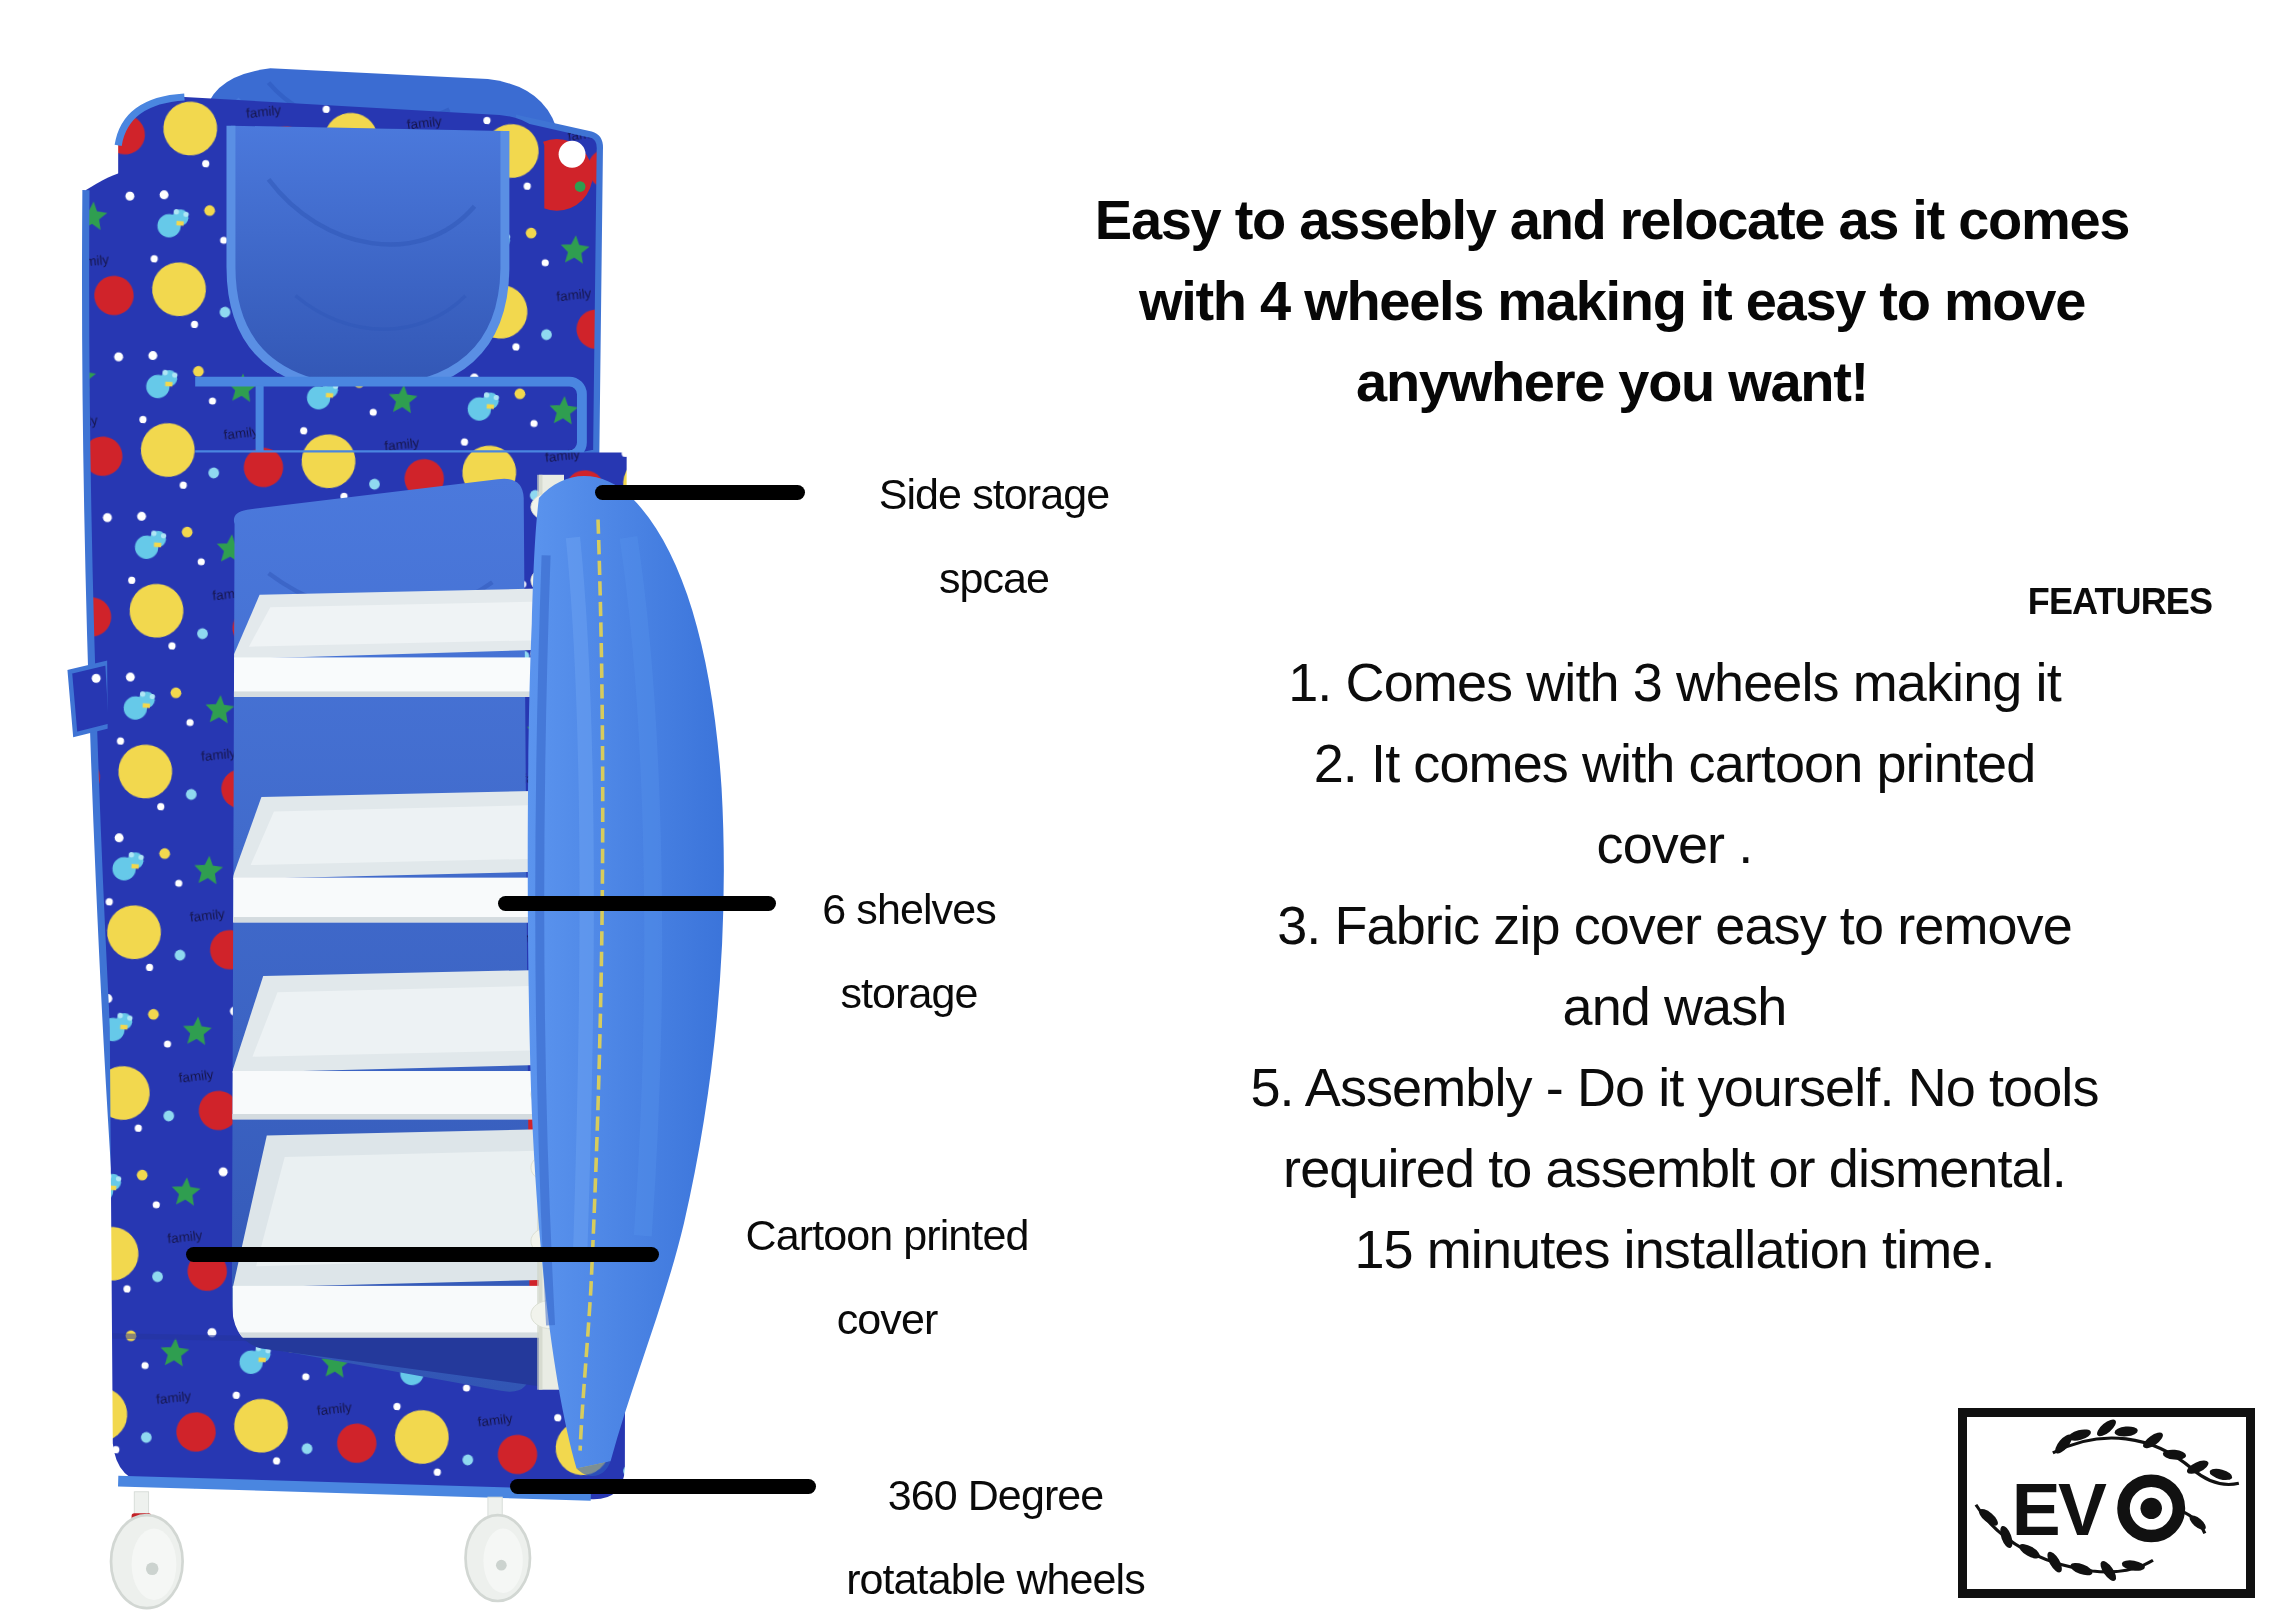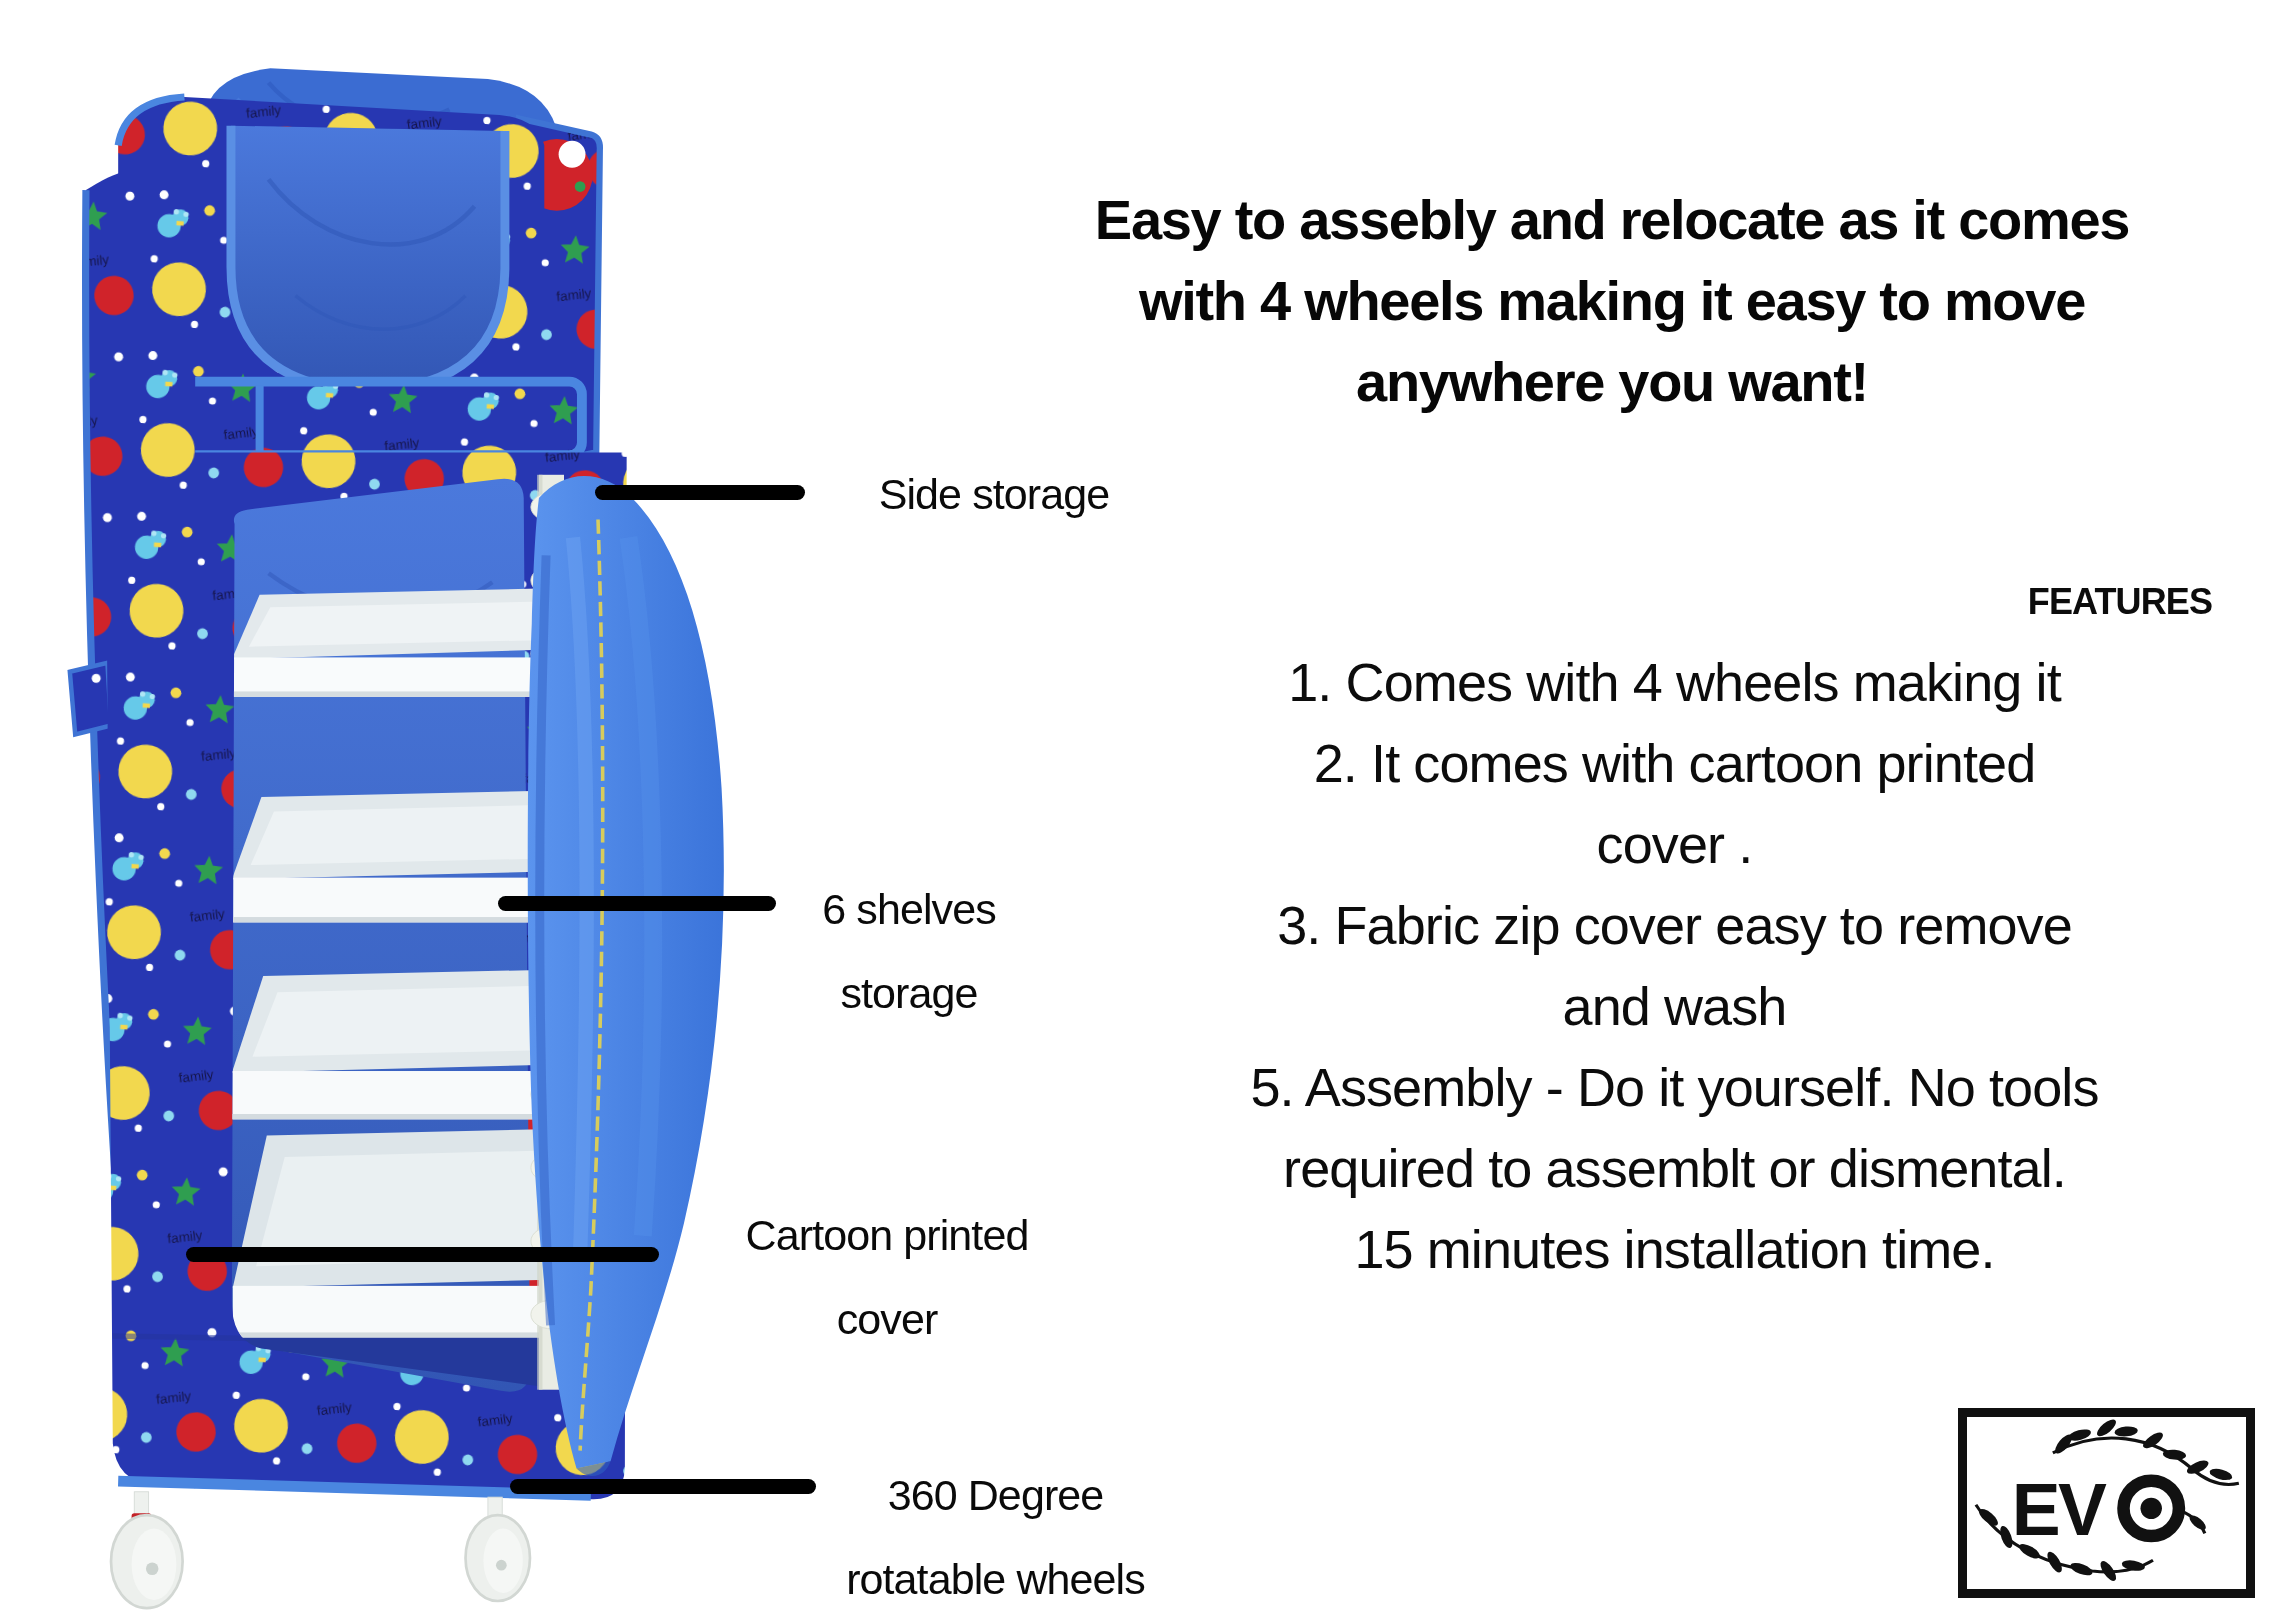--- a/index.html
+++ b/index.html
@@ -202,33 +202,34 @@
   </svg>
 
   <div class="heading">
     <div>Easy to assebly and relocate as it comes</div>
     <div>with 4 wheels making it easy to move</div>
     <div>anywhere you want!</div>
   </div>
 
   <div class="features">
     <div class="title">FEATURES</div>
-    <div>1. Comes with 4 wheels making it</div>
+    <div>1. Comes with 3 wheels making it</div>
     <div>2. It comes with cartoon printed</div>
     <div>cover .</div>
     <div>3. Fabric zip cover easy to remove</div>
     <div>and wash</div>
     <div>5. Assembly - Do it yourself. No tools</div>
     <div>required to assemblt or dismental.</div>
     <div>15 minutes installation time.</div>
   </div>
 
   <div id="line-side" class="callout-line"></div>
   <div id="label-side" class="callout-label">
     <div>Side storage</div>
+    <div>spcae</div>
   </div>
 
   <div id="line-shelves" class="callout-line"></div>
   <div id="label-shelves" class="callout-label">
     <div>6 shelves</div>
     <div>storage</div>
   </div>
 
   <div id="line-cover" class="callout-line"></div>
   <div id="label-cover" class="callout-label">

